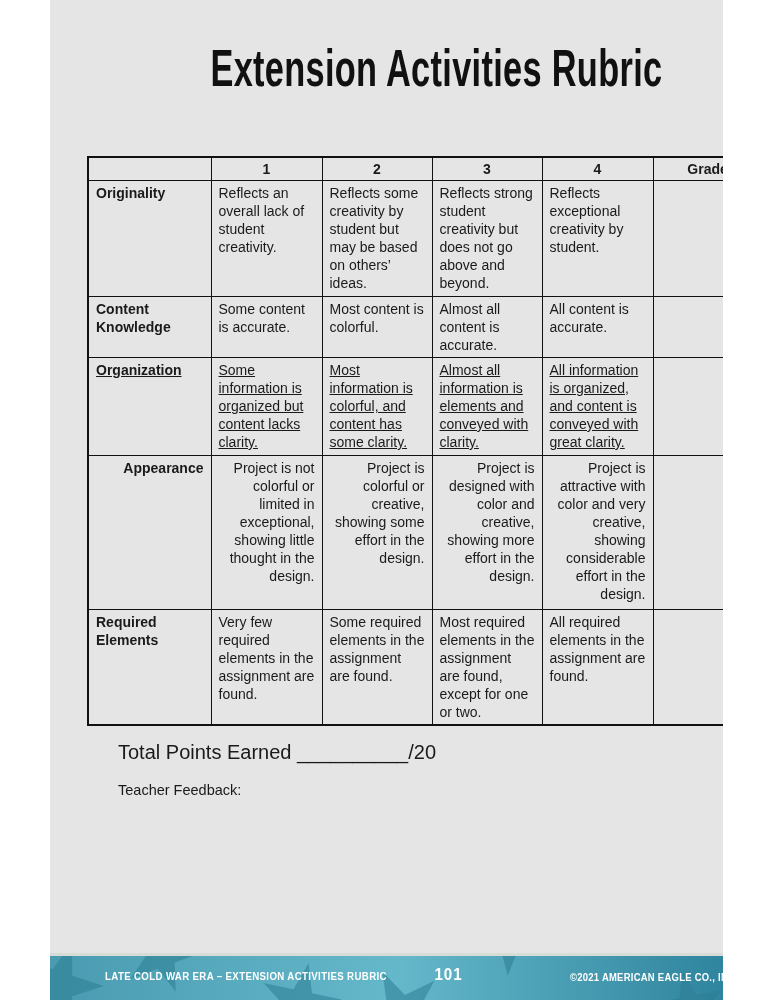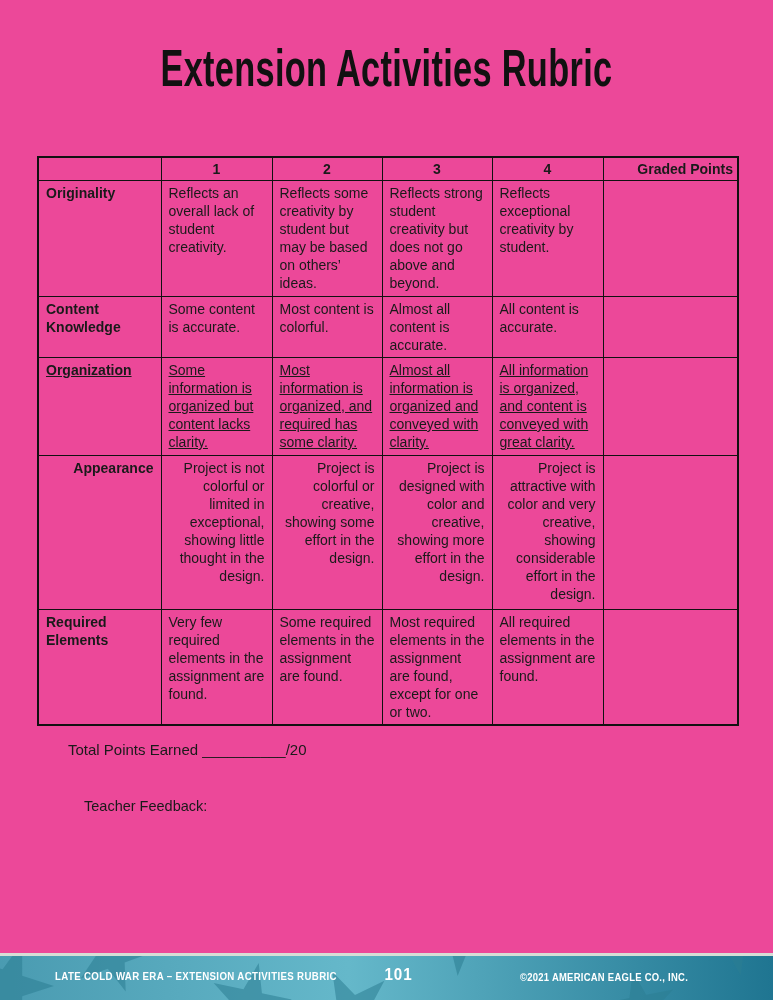--- a/index.html
+++ b/index.html
@@ -1,18 +1,18 @@
 <!DOCTYPE html>
 <html><head>
 <meta charset="utf-8">
 <style>
   html,body { margin:0; padding:0; background:#ffffff; }
   .page {
-    position:relative; width:773px; height:1000px; margin:0 auto;
-    background:#ec4899; overflow:hidden;
+    position:relative; width:673px; height:1000px; margin:0 auto;
+    background:#e5e5e5; overflow:hidden;
     font-family:"Liberation Sans", sans-serif; color:#1a1a1a;
   }
   
   .title-wrap { position:absolute; top:38px; left:0; width:773px; text-align:center; }
   .title {
     display:inline-block; margin:0; font-size:52px; font-weight:bold; color:#111;
     transform:scaleX(0.66); transform-origin:center; white-space:nowrap;
     letter-spacing:0.5px;
   }
   
@@ -29,22 +29,22 @@
   table.rubric thead th { height:18px; vertical-align:middle; padding:2px 4px; }
   th.level-h { font-weight:bold; font-size:15px; text-align:center; }
   th.graded-h { font-weight:bold; font-size:15px; text-align:right; letter-spacing:0; }
   td.crit { font-weight:bold; font-size:14.5px; padding-top:4px; }
   tr.r1 td { height:109px; }
   tr.r2 td { height:54px;margin-left:11px; }
   tr.r3 td { height:91px;text-decoration:underline; }
   tr.r4 td { height:147px;text-align:right; }
   tr.r5 td { height:99px;margin-top:20px; }
   
-  .total-line { position:absolute; left:68px; top:741px; margin:0; font-size:15px;text-align:center; }
-  .feedback-line { position:absolute; left:68px; top:782px; margin:16px; font-size:14.5px; }
+  .total-line { position:absolute; left:68px; top:741px; margin:0; font-size:20px;text-align:center; }
+  .feedback-line { position:absolute; left:68px; top:782px; margin:0; font-size:14.5px; }
   
   .footer-band {
     position:absolute; left:0; bottom:0; width:773px; height:47px;
     background:linear-gradient(90deg,#4a9bb1 0%,#65b8ca 45%,#1f7591 100%);
     border-top:3px solid #d7ddd6;
     box-sizing:border-box;
   }
   .footer-stars { position:absolute; left:0; top:0; width:773px; height:44px; }
   .footer-text {
     position:absolute; top:0; left:12px; width:773px; height:44px;
@@ -104,22 +104,22 @@
         <td class="crit">Content Knowledge</td>
         <td>Some content is accurate.</td>
         <td>Most content is colorful.</td>
         <td>Almost all content is accurate.</td>
         <td>All content is accurate.</td>
         <td></td>
       </tr>
       <tr class="r3">
         <td class="crit">Organization</td>
         <td>Some information is organized but content lacks clarity.</td>
-        <td>Most information is organized, and required has some clarity.</td>
-        <td>Almost all information is organized and conveyed with clarity.</td>
+        <td>Most information is colorful, and content has some clarity.</td>
+        <td>Almost all information is elements and conveyed with clarity.</td>
         <td>All information is organized, and content is conveyed with great clarity.</td>
         <td></td>
       </tr>
       <tr class="r4">
         <td class="crit">Appearance</td>
         <td>Project is not colorful or limited in exceptional, showing little thought in the design.</td>
         <td>Project is colorful or creative, showing some effort in the design.</td>
         <td>Project is designed with color and creative, showing more effort in the design.</td>
         <td>Project is attractive with color and very creative, showing considerable effort in the design.</td>
         <td></td>

